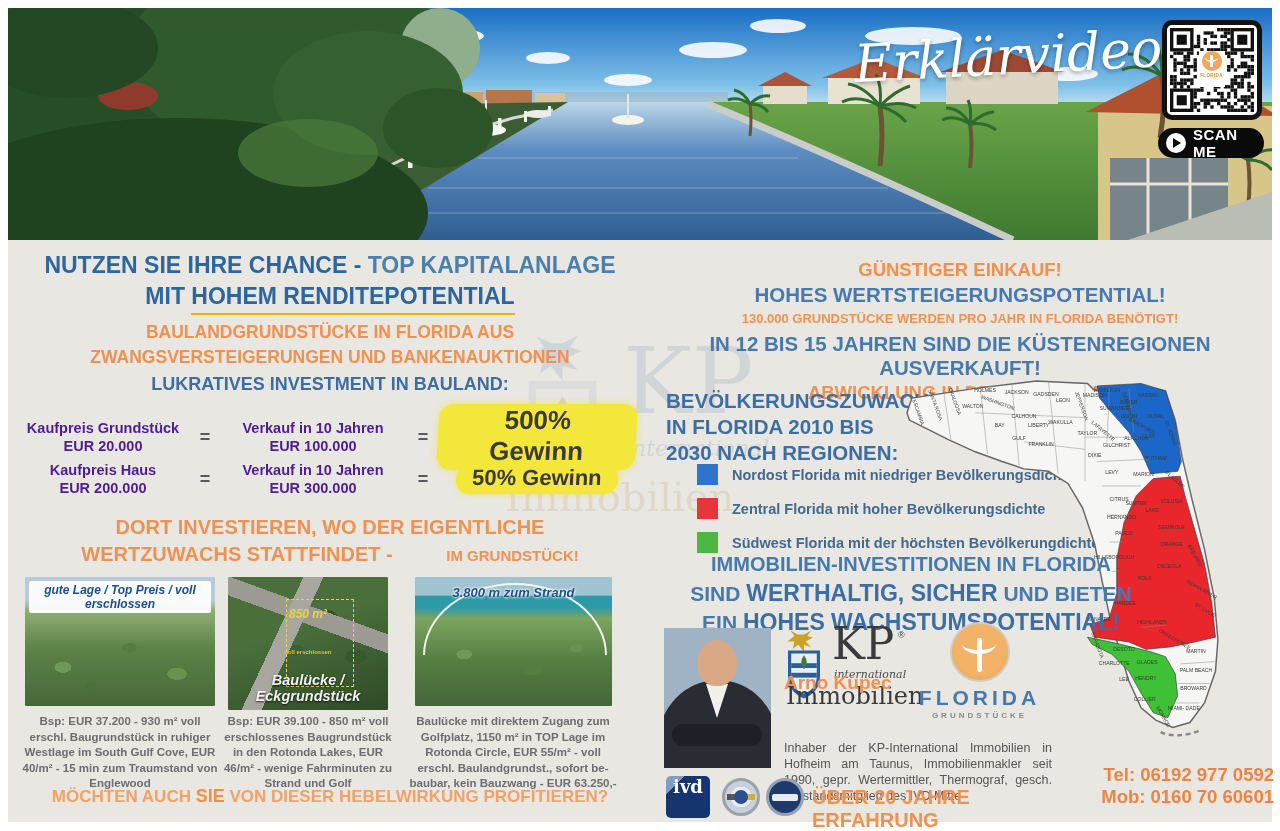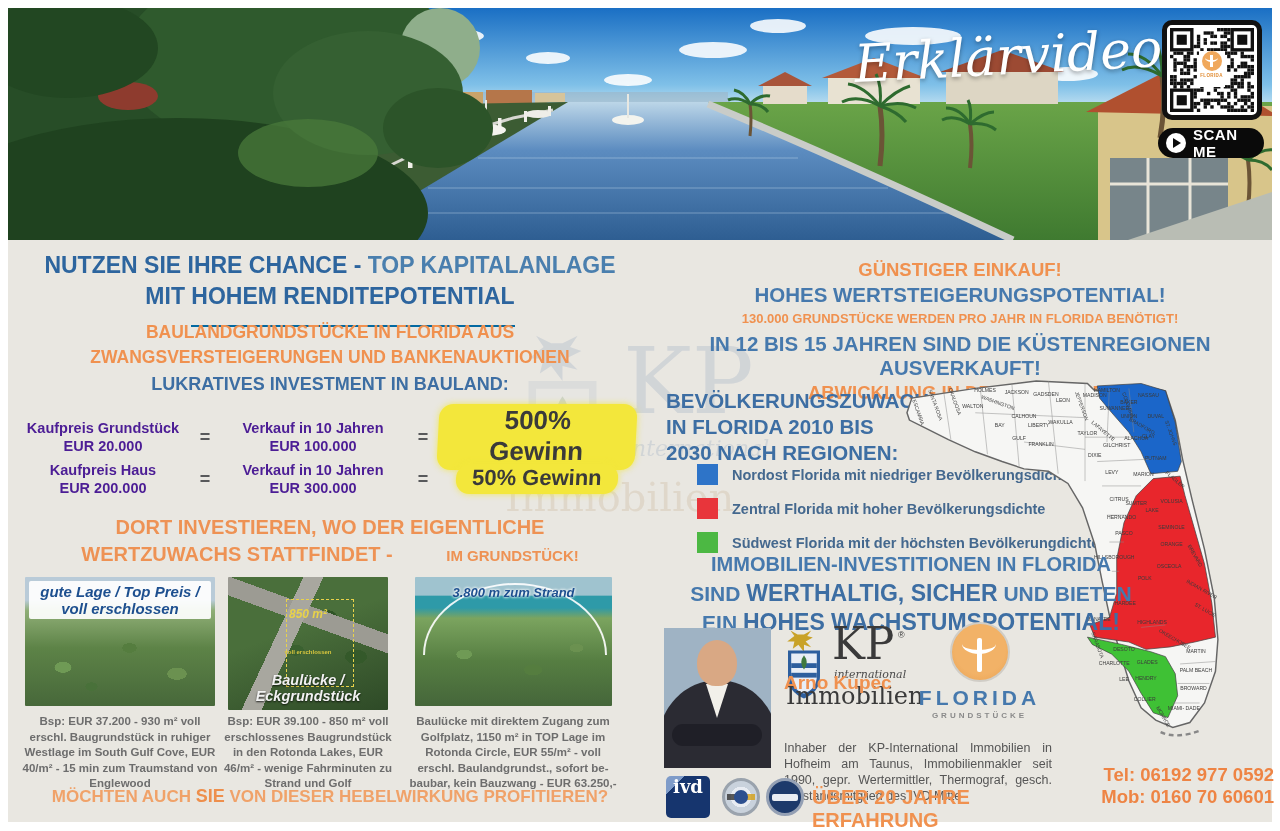--- a/index.html
+++ b/index.html
@@ -26,21 +26,21 @@
   .scanme{left:1158px;top:128px;width:106px;height:30px;background:#0a0a0a;border-radius:15px;
           display:flex;align-items:center;gap:7px;padding-left:8px;box-sizing:border-box;}
   .scanme .play{width:20px;height:20px;border-radius:50%;background:#fff;position:relative;flex:none;}
   .scanme .play:after{content:"";position:absolute;left:7px;top:5px;border-left:8px solid #0a0a0a;
           border-top:5px solid transparent;border-bottom:5px solid transparent;}
   .scanme span{color:#fff;font-size:15px;font-weight:bold;letter-spacing:.5px;}
   
   .lh1{left:14px;top:250px;width:632px;font-size:23px;font-weight:bold;line-height:31px;}
   .lh1 .seg-a{color:#2d659e;font-weight:800;}
   .lh1 .seg-b{color:#4a7fae;}
-  .lh1 .ul{border-bottom:2px solid #0369a1;padding-bottom:16px;}
+  .lh1 .ul{border-bottom:2px solid #eab308;padding-bottom:4px;}
   .lsub1{left:14px;top:320px;width:632px;font-size:17.5px;font-weight:bold;line-height:25px;color:#f0914f;}
   .lsub2{left:14px;top:374px;width:632px;font-size:18px;font-weight:bold;color:#3d6ea3;}
   .ltable{left:14px;top:404px;width:632px;}
   .trow{display:grid;grid-template-columns:178px 26px 190px 30px 198px;align-items:center;height:50px;}
   .tcell{font-size:14.5px;font-weight:bold;color:#4c1d95;text-align:center;line-height:18px;}
   .teq{font-size:18px;font-weight:bold;color:#58595b;text-align:center;}
   .gain{display:inline-block;background:#f3e73b;border-radius:14px;padding:1px 16px 3px;
         color:#3a3a3a;font-weight:bold;transform:skew(-3deg);box-shadow:0 0 6px rgba(243,231,59,.8);}
   .gain1{font-size:26px;}
   .gain2{font-size:22px;}
@@ -63,21 +63,21 @@
        radial-gradient(14px 9px at 42% 55%,#3a6130 0 60%,transparent 61%),
        radial-gradient(18px 12px at 80% 60%,#34592a 0 60%,transparent 61%),
        linear-gradient(160deg,#4a6f3b 0 40%,#3c5c31 70%,#2e4a27 100%);}
   .card3{left:415px;width:197px;
      background:
        radial-gradient(13px 8px at 25% 60%,#6f9a55 0 60%,transparent 61%),
        radial-gradient(15px 9px at 60% 72%,#557d3f 0 60%,transparent 61%),
        radial-gradient(11px 7px at 82% 55%,#6b9150 0 60%,transparent 61%),
        linear-gradient(180deg,#9fc3cf 0 14%,#2e9aa8 15% 24%,#7ba45f 32%,#567e42 65%,#45663a 100%);}
   .lbl-strip{position:absolute;left:4px;right:4px;top:4px;background:rgba(255,255,255,.92);
-     color:#1d4f8f;font-size:15px;font-weight:bold;font-style:italic;text-align:center;
+     color:#1d4f8f;font-size:12px;font-weight:bold;font-style:italic;text-align:center;
      padding:2px 0;border-radius:2px;}
   .arc{position:absolute;left:8px;top:6px;width:180px;height:70px;border:2px solid rgba(255,255,255,.9);
      border-bottom:none;border-radius:50% 50% 0 0/100% 100% 0 0;}
   .lbl-arc{position:absolute;left:0;right:0;top:8px;color:#1d4f8f;font-size:13px;font-weight:bold;
      font-style:italic;text-align:center;text-shadow:0 0 3px #fff,0 0 3px #fff;}
   .lot{position:absolute;left:58px;top:22px;width:66px;height:86px;border:1.5px dashed #e8d24a;}
   .lbl-area{position:absolute;left:0;right:0;top:30px;text-align:center;color:#e8d24a;
      font-size:12px;font-weight:bold;font-style:italic;}
   .lbl-ersch{position:absolute;left:0;right:0;top:72px;text-align:center;color:#d8c63e;
      font-size:6px;font-weight:bold;}

